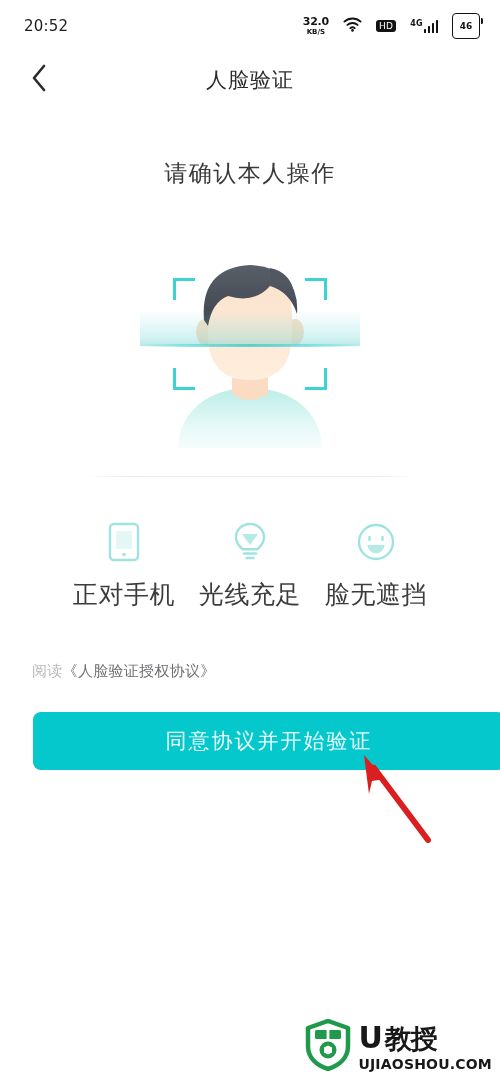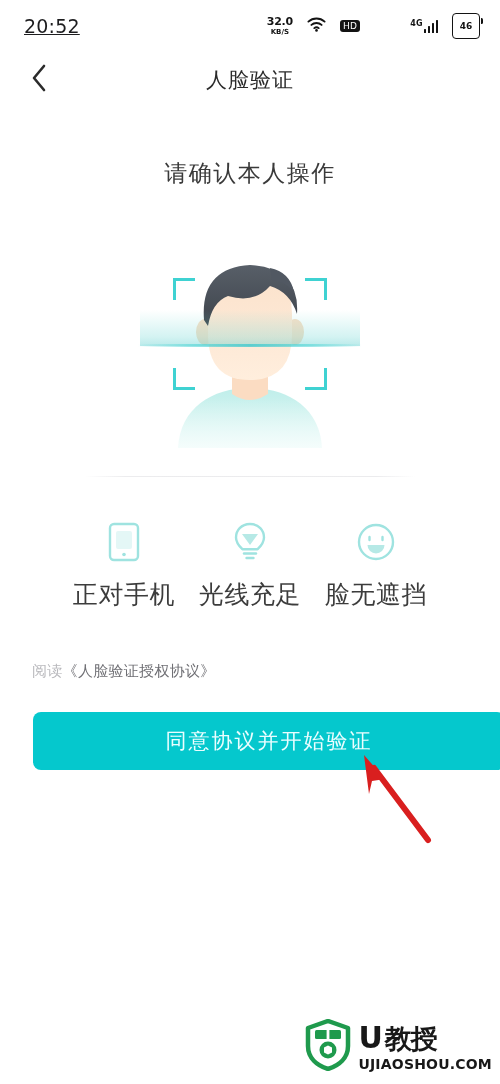--- a/index.html
+++ b/index.html
@@ -10,30 +10,30 @@
     overflow: hidden;
   }
   #screen { position: relative; width: 500px; height: 1084px; background: #fff; }
 
   
   .statusbar {
     position: absolute; top: 0; left: 0; width: 500px; height: 52px;
     display: flex; align-items: center; justify-content: space-between;
     padding: 0 20px 0 24px;
   }
-  .sb-clock { font-size: 19px; color: #1d1d1f; letter-spacing: .2px; text-decoration: underline; }
+  .sb-clock { font-size: 15px; color: #1d1d1f; letter-spacing: .2px; }
   .sb-right { display: flex; align-items: center; gap: 14px; }
   .sb-speed { display: flex; flex-direction: column; align-items: center; line-height: 1; }
   .sb-speed .num { font-size: 11px; font-weight: bold; color: #131313; letter-spacing: -.2px; }
   .sb-speed .unit { font-size: 7px; font-weight: bold; color: #131313; margin-top: 2px; }
   .sb-hd {
     font-size: 9px; font-weight: normal; color: #fff; background: #131313;
     border-radius: 3px; padding: 1px 3px; line-height: 1.2; letter-spacing: .3px;
   }
-  .sig { display: flex; align-items: flex-start; margin-left: 36px; }
+  .sig { display: flex; align-items: flex-start; }
   .sig .g { font-size: 8px; font-weight: bold; color: #131313; margin-right: 1px; line-height: 1; align-self: flex-start; }
   .bars { display: flex; align-items: flex-end; gap: 1.5px; height: 13px; }
   .bars i { display: block; width: 2.5px; background: #131313; border-radius: .5px; }
   .bars i:nth-child(1){ height: 4px; }
   .bars i:nth-child(2){ height: 7px; }
   .bars i:nth-child(3){ height: 10px; }
   .bars i:nth-child(4){ height: 13px; }
   .batt {
     position: relative; width: 28px; height: 26px; border: 1.6px solid #131313;
     border-radius: 4px; display: flex; align-items: center; justify-content: center;

